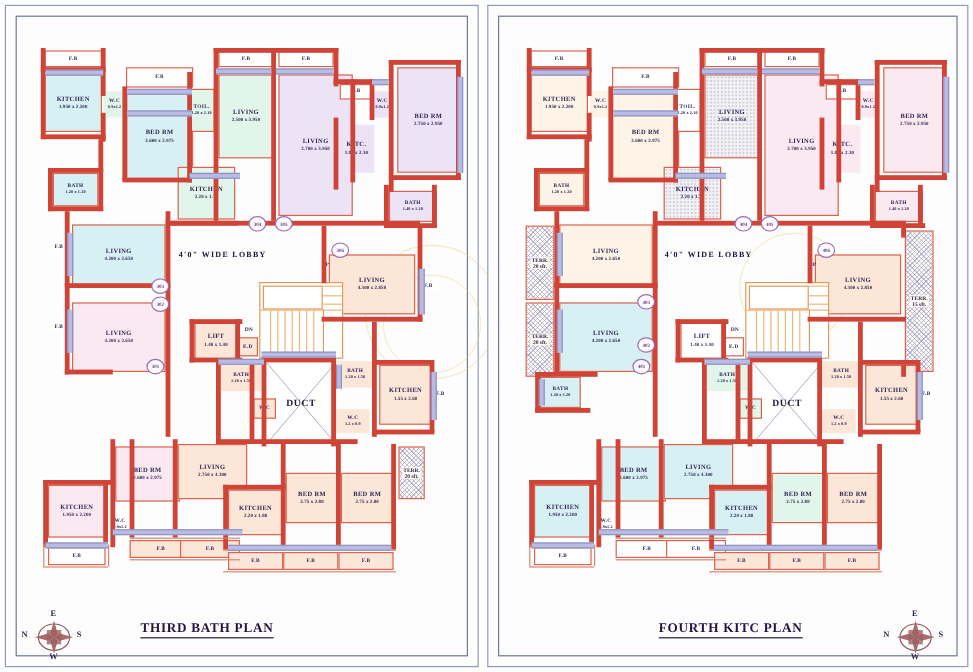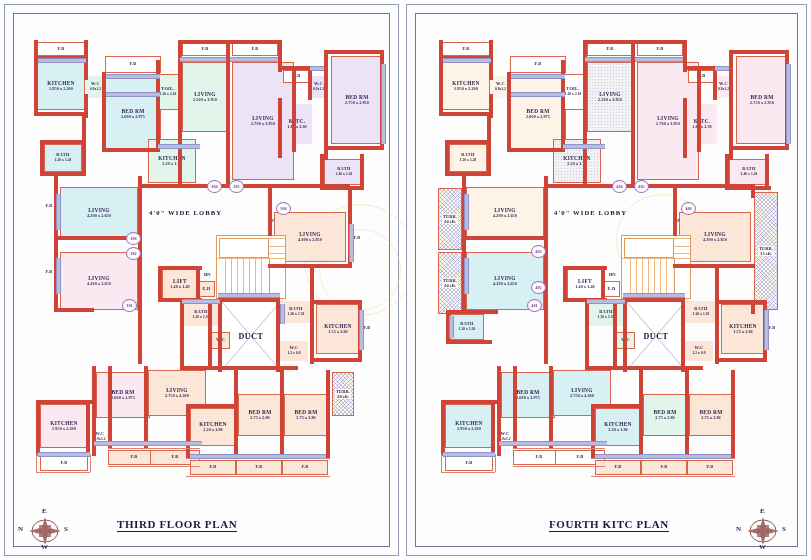--- a/index.html
+++ b/index.html
@@ -438,21 +438,21 @@
       <polygon points="25,36 28,25 25,22 22,25" fill="#a96c6c"></polygon>
       <polygon points="9,22 20,19 25,22 20,25" fill="#a96c6c"></polygon>
       <polygon points="41,22 30,19 25,22 30,25" fill="#a96c6c"></polygon>
       <rect x="19" y="16" width="12" height="12" fill="#9d6161" opacity=".8"></rect>
     </svg>
     <div class="cl" style="left:22px;top:-2px;">E</div>
     <div class="cl" style="left:21px;top:34px;">W</div>
     <div class="cl" style="left:-2px;top:16px;">N</div>
     <div class="cl" style="left:44px;top:16px;">S</div>
   </div>
-  <div class="title" style="left:113px;top:514px;">THIRD FLOOR PLAN</div>
+  <div class="title" style="left:113px;top:514px;">THIRD BATH PLAN</div>
 </div>
 
 <div class="panel panel-b">
   <div class="frame-outer"></div>
   <div class="frame-inner"></div>
 
   <div class="plan">
 
     <div class="arcbig" style="left:210px;top:190px;width:90px;height:90px;border-color:rgba(235,215,140,.45);"></div>
 

